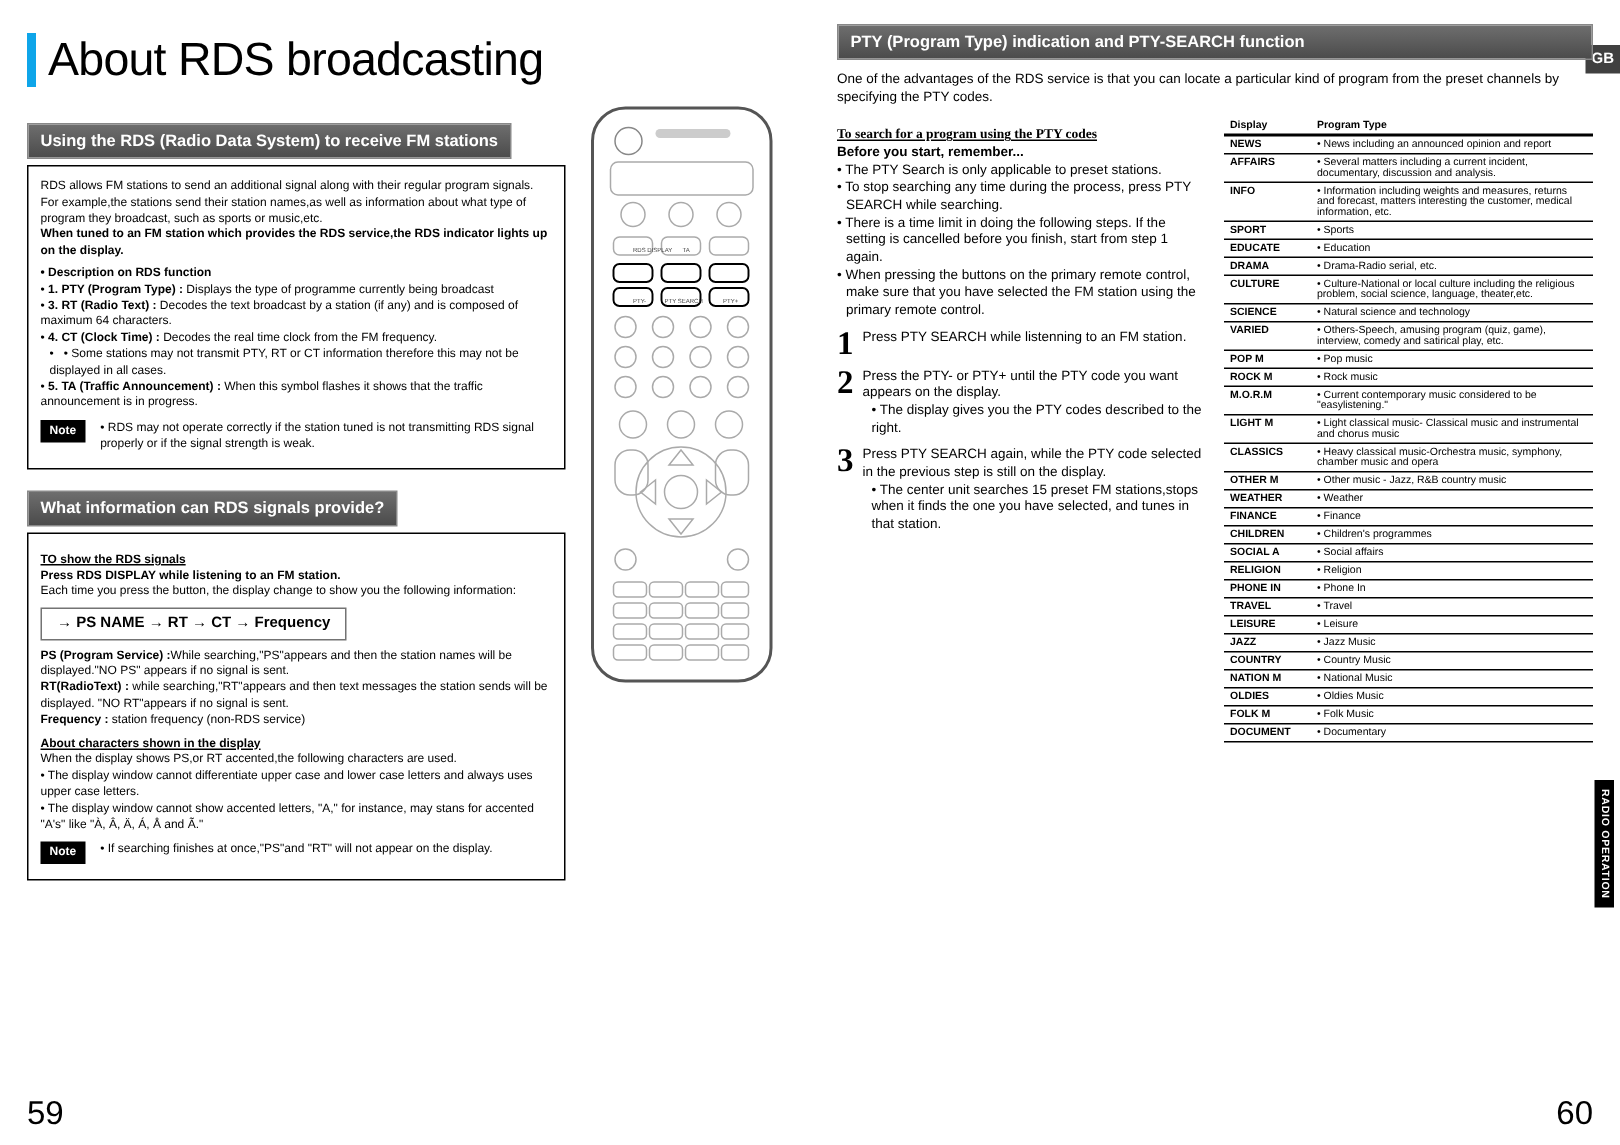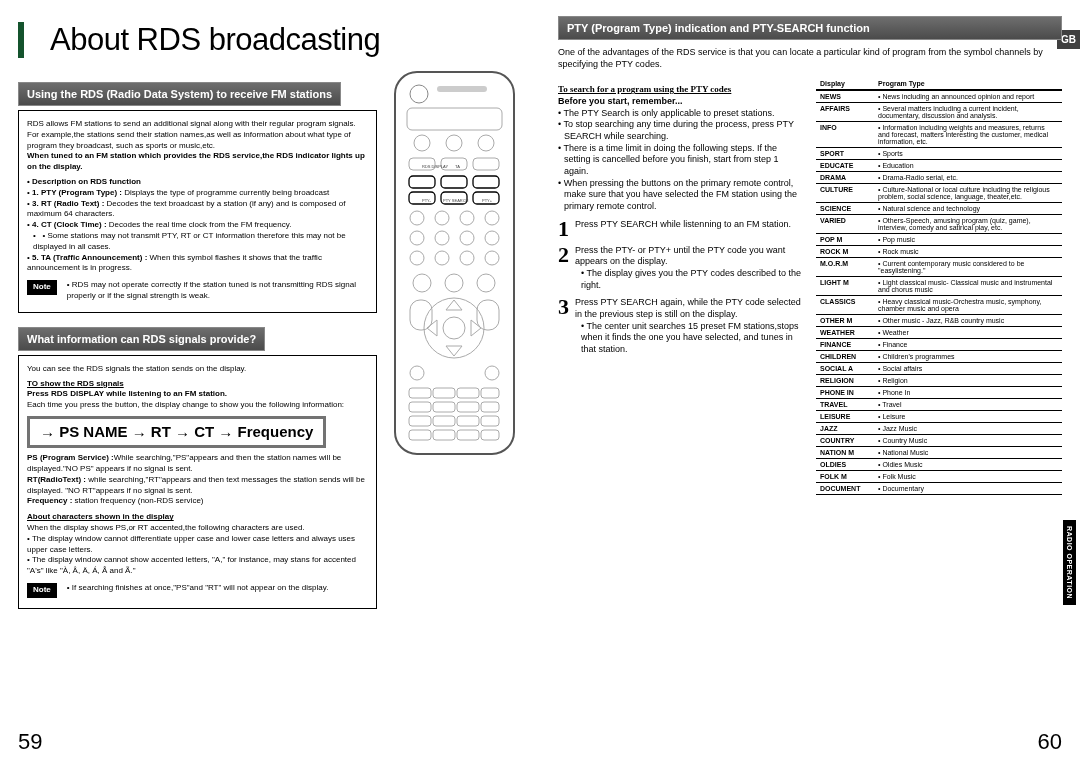--- a/index.html
+++ b/index.html
@@ -1,28 +1,28 @@
 <!DOCTYPE html>
 <html><head>
 <meta charset="utf-8">
 <style>
   * { margin: 0; padding: 0; box-sizing: border-box; }
   body { font-family: Arial, Helvetica, sans-serif; background: #fff; width: 1080px; height: 763px; overflow: hidden; position: relative; }
   .page { display: flex; width: 100%; height: 100%; }
   .left, .right { flex: 1; padding: 10px 18px; position: relative; }
-  .title { font-size: 31px; font-weight: 300; letter-spacing: -0.5px; margin: 12px 0 18px; border-left: 6px solid #14532d; padding-left: 26px; }
+  .title { font-size: 31px; font-weight: 300; letter-spacing: -0.5px; margin: 12px 0 18px; border-left: 6px solid #0ea5e9; padding-left: 8px; }
   .section-bar { background: linear-gradient(#6e6e6e,#4b4b4b); color: #fff; font-weight: bold; font-size: 11px; padding: 5px 8px; margin: 6px 0 4px; border: 1px solid #888; display: inline-block; }
   .section-bar.full { display: block; }
   .box { border: 1px solid #000; padding: 6px 8px; font-size: 8px; line-height: 1.35; margin-bottom: 8px; }
   .box p, .box li, .small p, .small li { font-size: 8px; line-height: 1.35; }
   .box ul, .small ul { list-style: none; padding-left: 0; }
   .box li::before { content: "• "; }
   .bold { font-weight: bold; }
   .note-label { background: #000; color: #fff; font-size: 8px; font-weight: bold; padding: 2px 6px; display: inline-block; margin-right: 4px; }
-  .flow-box { border: 3px solid #737373; padding: 3px 10px; font-size: 15px; margin: 5px 0; display: inline-block; }
+  .flow-box { border: 1px solid #737373; padding: 3px 10px; font-size: 10px; margin: 5px 0; display: inline-block; }
   .pagenum { position: absolute; bottom: 8px; font-size: 22px; }
   .pagenum.left-n { left: 18px; }
   .pagenum.right-n { right: 18px; }
   .gb { position: absolute; top: 30px; right: 0; background: #404040; color: #fff; font-size: 10px; font-weight: bold; padding: 4px 4px; }
   .side-tab { position: absolute; right: 4px; top: 520px; writing-mode: vertical-rl; background: #000; color: #fff; font-size: 7px; font-weight: bold; padding: 6px 3px; letter-spacing: 0.5px; }
   .left-cols { display: flex; gap: 10px; }
   .left-text { flex: 1; }
   .remote { width: 135px; height: 390px; margin-top: -8px; }
   .remote svg { width: 100%; height: 100%; }
   .small { font-size: 8px; line-height: 1.35; }
@@ -68,21 +68,20 @@
               <li style="list-style: none;"><span class="bold">5. TA (Traffic Announcement) :</span> When this symbol flashes it shows that the traffic announcement is in progress.</li>
             </ul>
           <div style="display:flex;gap:6px;margin-top:6px;align-items:flex-start">
             <span class="note-label">Note</span>
             <span style="font-size:8px">• <span>RDS may not operate correctly if the station tuned is not transmitting RDS signal properly or if the signal strength is weak.</span></span>
           </div>
         </div>
 
         <div class="section-bar">What information can RDS signals provide?</div>
         <div class="box outer">
-          <p>You can see the RDS signals the station sends on the display.</p>
           <p class="bold" style="margin-top:4px;text-decoration:underline">TO show the RDS signals</p>
           <p class="bold">Press RDS DISPLAY while listening to an FM station.</p>
           <p>Each time you press the button, the display change to show you the following information:</p>
           <div class="flow-box bold">→ PS NAME → RT → CT → Frequency</div>
           <p><span class="bold">PS (Program Service) :</span><span>While searching,"PS"appears and then the station names will be displayed."NO PS" appears if no signal is sent.</span></p>
           <p><span class="bold">RT(RadioText) :</span><span> while searching,"RT"appears and then text messages the station sends will be displayed. "NO RT"appears if no signal is sent.</span></p>
           <p><span class="bold">Frequency :</span><span> station frequency (non-RDS service)</span></p>
           <p class="bold" style="margin-top:5px;text-decoration:underline">About characters shown in the display</p>
           <p>When the display shows PS,or RT accented,the following characters are used.</p>
           <ul>
@@ -170,21 +169,21 @@
           <text x="56" y="134" font-size="4" fill="#444">PTY SEARCH</text>
           <text x="95" y="134" font-size="4" fill="#444">PTY+</text>
         </svg>
       </div>
     </div>
     <div class="pagenum left-n">59</div>
   </div>
 
   <div class="right">
     <div class="section-bar full">PTY (Program Type) indication and PTY-SEARCH function</div>
-    <p class="small" style="font-size:9px;margin:6px 0 8px">One of the advantages of the RDS service is that you can locate a particular kind of program from the symbol channels by specifying the PTY codes.</p>
+    <p class="small" style="font-size:9px;margin:6px 0 8px">One of the advantages of the RDS service is that you can locate a particular kind of program from the preset channels by specifying the PTY codes.</p>
 
     <div class="right-cols">
       <div class="steps">
         <p class="h" style="text-decoration:underline">To search for a program using the PTY codes</p>
         <p class="bold" style="font-size:9px">Before you start, remember...</p>
         <ul id="pty-bullets" style="font-size:9px">
             <li style="list-style: none; text-indent: -6px; padding-left: 6px;">• The PTY Search is only applicable to preset stations.</li>
             <li style="list-style: none; text-indent: -6px; padding-left: 6px;">• To stop searching any time during the process, press PTY SEARCH while searching.</li>
             <li style="list-style: none; text-indent: -6px; padding-left: 6px;">• There is a time limit in doing the following steps. If the setting is cancelled before you finish, start from step 1 again.</li>
             <li style="list-style: none; text-indent: -6px; padding-left: 6px;">• When pressing the buttons on the primary remote control, make sure that you have selected the FM station using the primary remote control.</li>

